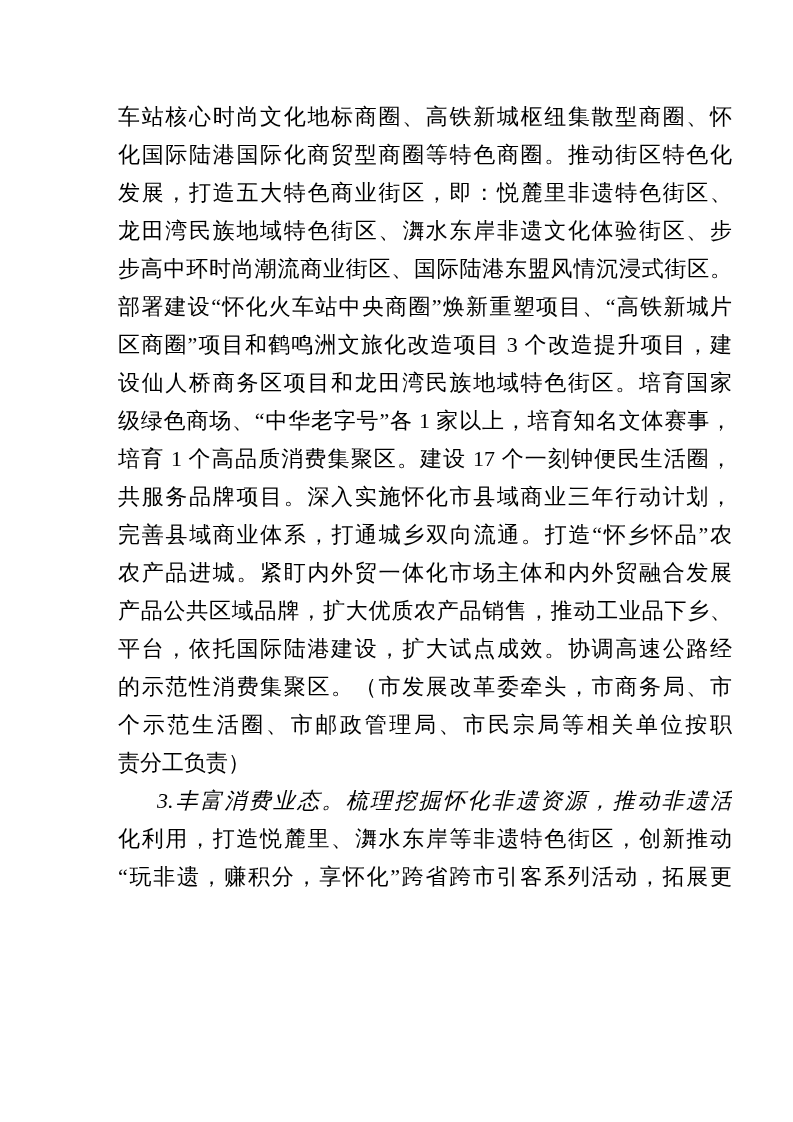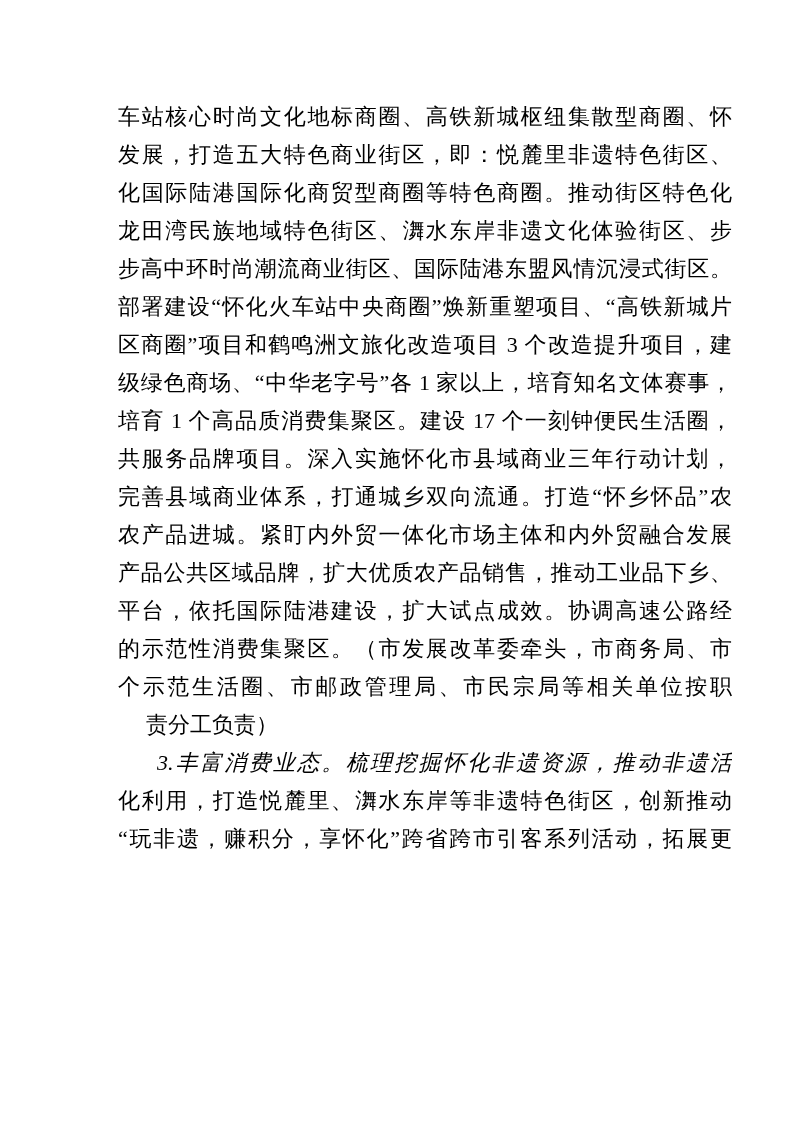--- a/index.html
+++ b/index.html
@@ -27,39 +27,39 @@
   .ln {
     height: 38px;
     text-align: justify;
     text-align-last: justify;
     word-break: break-all;
     overflow: hidden;
   }
   .ln.align-left {
     text-align: left;
     text-align-last: left;
-    margin-left: 28px;
   }
   .ln.para-indent {
     text-indent: 39px;
     font-style: italic;
   }
 </style>
 </head>
 <body>
 
 <div class="page">
   <div class="textblock">
     <div class="ln">车站核心时尚文化地标商圈、高铁新城枢纽集散型商圈、怀</div>
+    <div class="ln">化国际陆港国际化商贸型商圈等特色商圈。推动街区特色化</div>
     <div class="ln">发展，打造五大特色商业街区，即：悦麓里非遗特色街区、</div>
-    <div class="ln">化国际陆港国际化商贸型商圈等特色商圈。推动街区特色化</div>
     <div class="ln">龙田湾民族地域特色街区、㵲水东岸非遗文化体验街区、步</div>
     <div class="ln">步高中环时尚潮流商业街区、国际陆港东盟风情沉浸式街区。</div>
     <div class="ln">部署建设“怀化火车站中央商圈”焕新重塑项目、“高铁新城片</div>
     <div class="ln">区商圈”项目和鹤鸣洲文旅化改造项目 3 个改造提升项目，建</div>
+    <div class="ln">设仙人桥商务区项目和龙田湾民族地域特色街区。培育国家</div>
     <div class="ln">级绿色商场、“中华老字号”各 1 家以上，培育知名文体赛事，</div>
     <div class="ln">培育 1 个高品质消费集聚区。建设 17 个一刻钟便民生活圈，</div>
     <div class="ln">共服务品牌项目。深入实施怀化市县域商业三年行动计划，</div>
     <div class="ln">完善县域商业体系，打通城乡双向流通。打造“怀乡怀品”农</div>
     <div class="ln">农产品进城。紧盯内外贸一体化市场主体和内外贸融合发展</div>
     <div class="ln">产品公共区域品牌，扩大优质农产品销售，推动工业品下乡、</div>
     <div class="ln">平台，依托国际陆港建设，扩大试点成效。协调高速公路经</div>
     <div class="ln">的示范性消费集聚区。（市发展改革委牵头，市商务局、市</div>
     <div class="ln">个示范生活圈、市邮政管理局、市民宗局等相关单位按职</div>
     <div class="ln align-left">责分工负责）</div>

